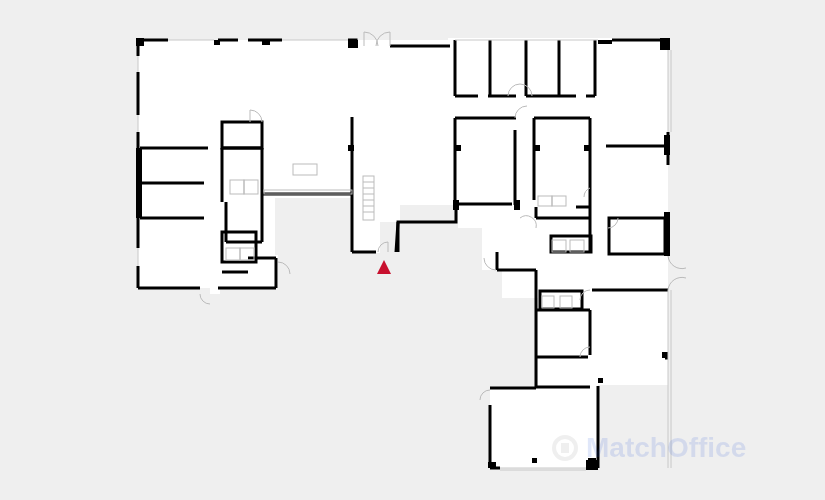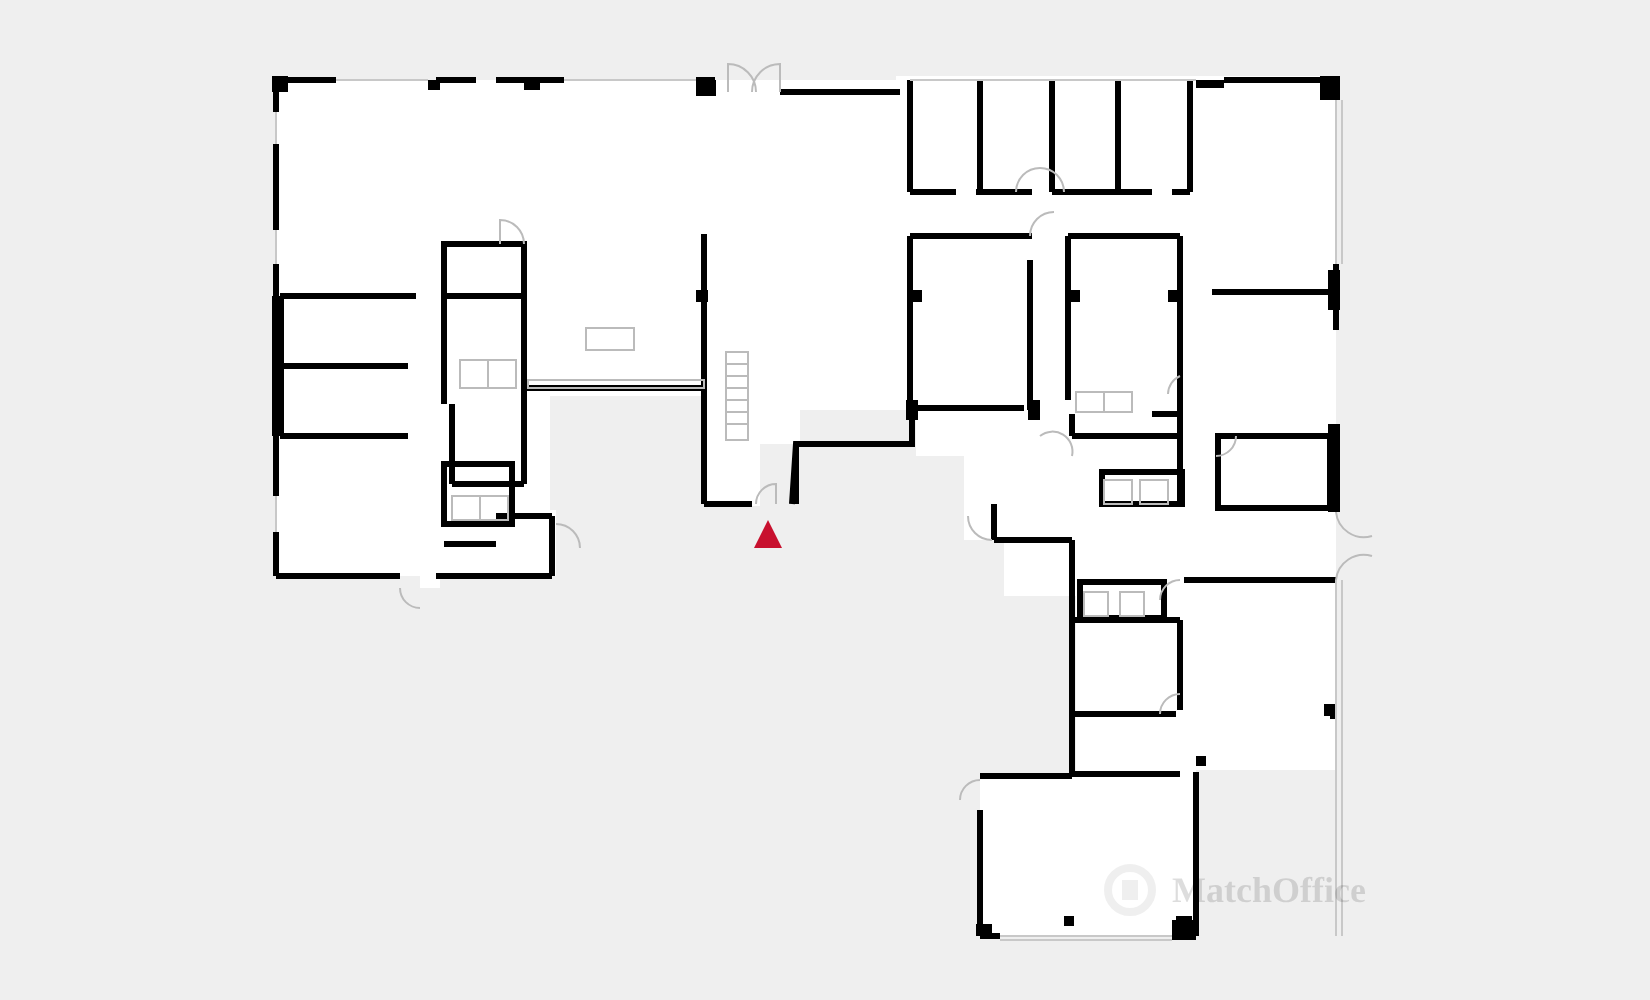--- a/index.html
+++ b/index.html
@@ -1,21 +1,21 @@
 <!DOCTYPE html>
 <html><head>
 <meta charset="utf-8">
 <style>
   html, body { margin:0; padding:0; }
   body { width:825px; height:500px; background:#efefef; overflow:hidden; position:relative; font-family:"Liberation Sans", sans-serif; }
   #plan { position:absolute; left:0; top:0; }
   .watermark { position:absolute; left:552px; top:432px; display:flex; align-items:center; gap:8px; opacity:0.13; }
   .wm-logo { width:26px; height:26px; border:4px solid #888; border-radius:50%; box-sizing:border-box; display:flex; align-items:center; justify-content:center; }
   .wm-logo-inner { width:8px; height:10px; background:#888; }
-  .wm-text { font-size:18px; font-weight:bold; color:#000000; font-family:Liberation Serif, serif; }
+  .wm-text { font-size:28px; font-weight:bold; color:#1d4ed8; font-family:Liberation Sans, sans-serif; }
 </style>
 </head>
 <body>
 
 <svg id="plan" width="825" height="500" viewBox="0 0 825 500">
 
   <g fill="#ffffff">
     <polygon points="138,40 448,40 448,38 668,38 668,385 598,385 598,468 490,468 490,388 538,388 538,298 502,298 502,270 482,270 482,228 458,228 458,205 400,205 400,222 380,222 380,253 352,253 352,198 275,198 275,255 278,255 278,288 220,288 220,294 210,294 210,288 138,288"></polygon>
   </g>
 

